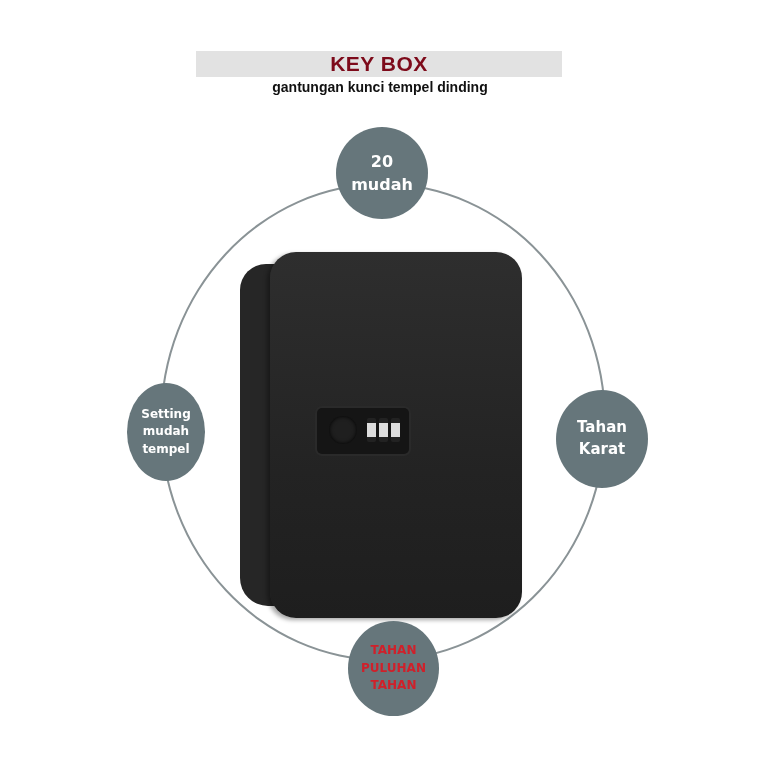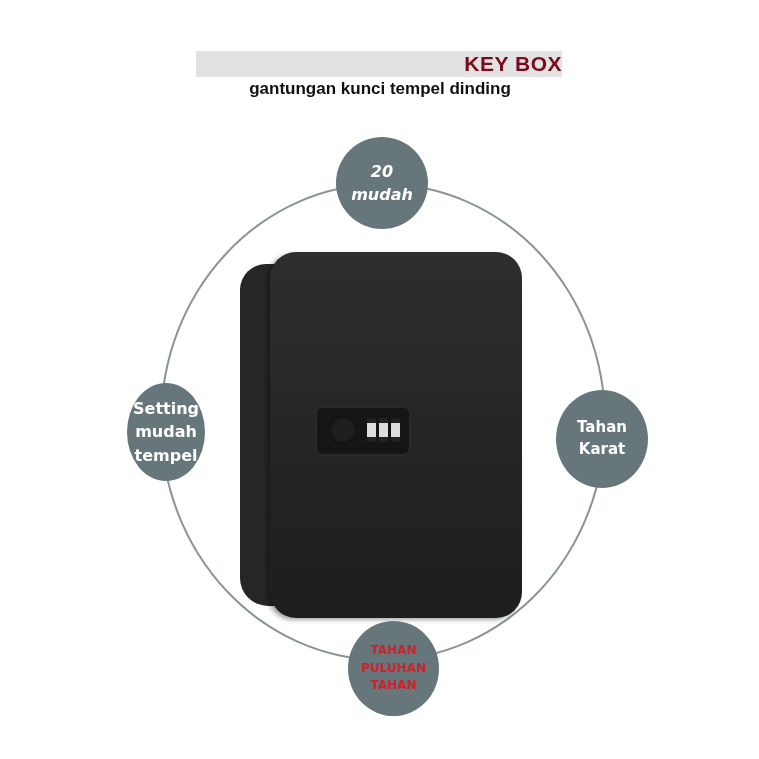--- a/index.html
+++ b/index.html
@@ -1,25 +1,25 @@
 <!DOCTYPE html>
 <html><head>
 <meta charset="utf-8">
 <style>
   html,body{margin:0;padding:0;background:#fff;}
   body{width:759px;height:759px;position:relative;overflow:hidden;font-family:"Liberation Sans",sans-serif;}
   .banner{position:absolute;left:196px;top:51px;width:366px;height:26px;background:#e2e2e2;}
-  .title{position:absolute;left:196px;top:51px;width:366px;height:26px;text-align:right;line-height:26px;
+  .title{position:absolute;left:196px;top:51px;width:366px;height:26px;text-align:center;line-height:26px;
     font-weight:bold;font-size:21px;color:#7d0a1a;letter-spacing:0.5px;}
-  .subtitle{position:absolute;left:180px;top:79px;width:400px;text-align:center;font-weight:bold;font-size:17px;color:#111;}
+  .subtitle{position:absolute;left:180px;top:79px;width:400px;text-align:center;font-weight:bold;font-size:14px;color:#111;}
   .ring{position:absolute;left:160px;top:183px;width:446px;height:478px;border:2px solid #8a9396;border-radius:50%;box-sizing:border-box;}
   .bubble{position:absolute;border-radius:50%;background:#66767b;display:flex;flex-direction:column;align-items:center;justify-content:center;
     color:#fff;font-family:"DejaVu Sans",sans-serif;font-weight:bold;text-align:center;line-height:1.45;}
-  .b-top{left:336px;top:137px;width:92px;height:92px;font-size:16px;font-style:italic;}
-  .b-left{left:127px;top:383px;width:78px;height:98px;font-size:16px;}
+  .b-top{left:336px;top:127px;width:92px;height:92px;font-size:16px;}
+  .b-left{left:127px;top:383px;width:78px;height:98px;font-size:12px;}
   .b-right{left:556px;top:390px;width:92px;height:98px;font-size:15px;}
   .b-bottom{left:348px;top:621px;width:91px;height:95px;font-size:12px;color:#d0202a;}
   .box-side{position:absolute;left:240px;top:264px;width:60px;height:342px;background:#262626;border-radius:26px 6px 6px 28px;}
   .box-front{position:absolute;left:270px;top:252px;width:252px;height:366px;background:linear-gradient(180deg,#2e2e2e,#232323 60%,#1e1e1e);border-radius:26px;box-shadow:-3px 2px 4px rgba(0,0,0,.35);}
   .lock{position:absolute;left:317px;top:408px;width:92px;height:46px;background:#151515;border-radius:5px;box-shadow:0 0 0 2px #2a2a2a;}
   .knob{position:absolute;left:12px;top:8px;width:28px;height:28px;border-radius:50%;background:#1f1f1f;box-shadow:inset 0 0 4px #000;}
   .dials{position:absolute;left:50px;top:10px;display:flex;gap:3px;}
   .dial{width:9px;height:24px;background:linear-gradient(180deg,#222 0 20%,#ddd 20% 80%,#222 80%);border-radius:2px;}
 </style>
 </head>

